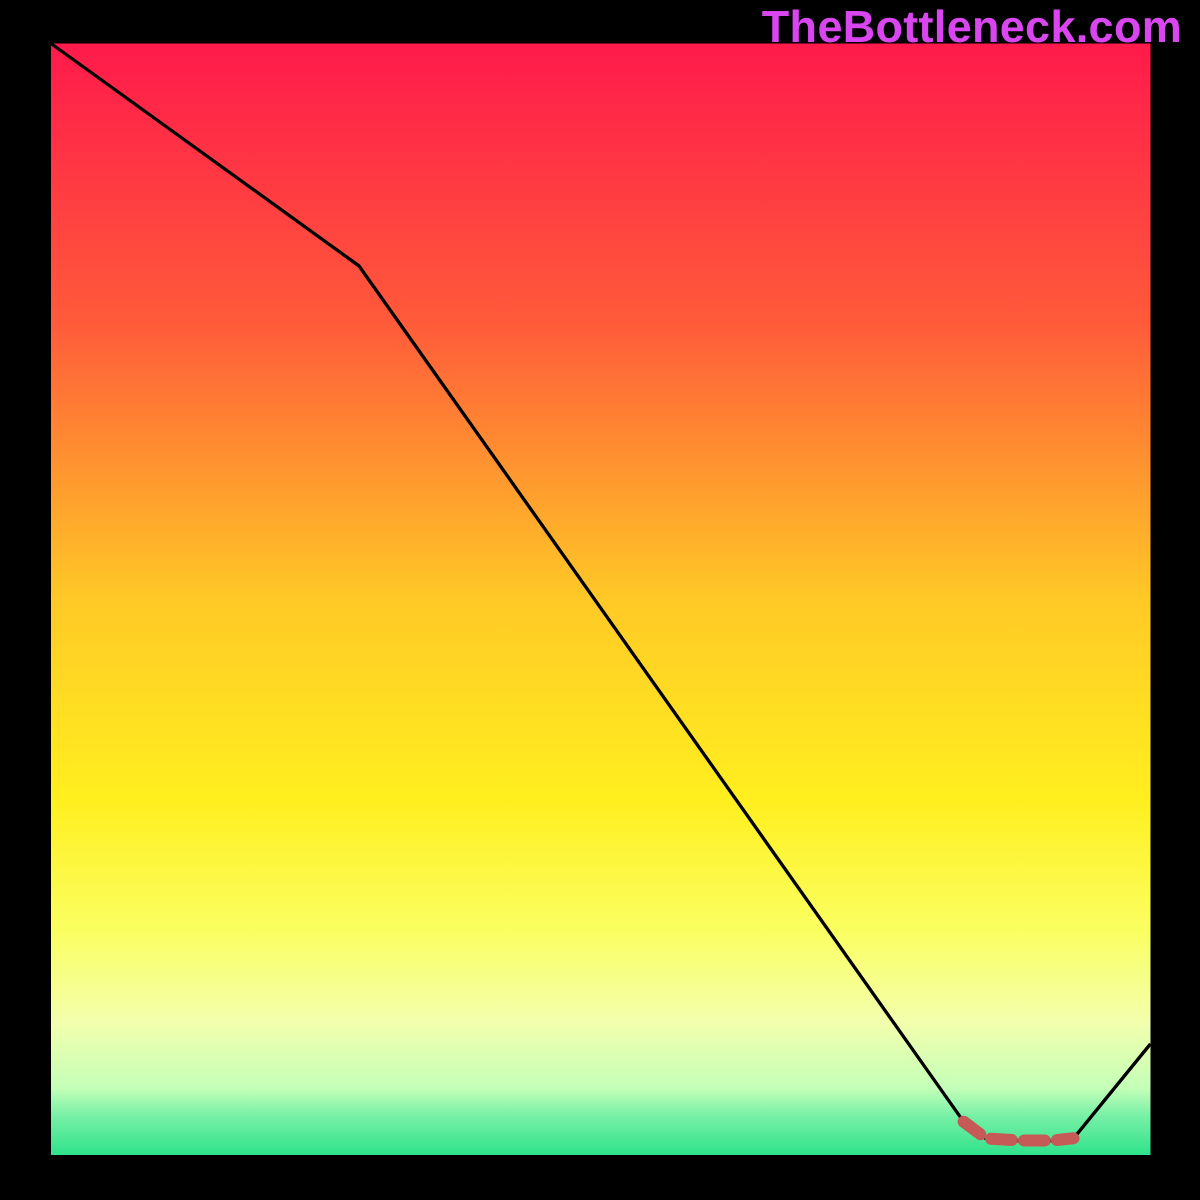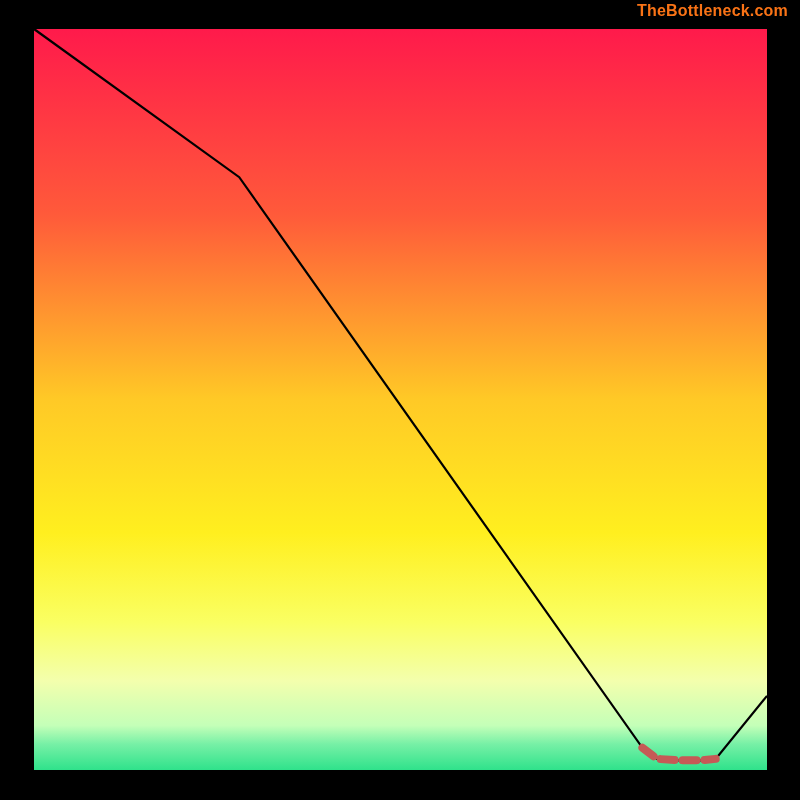--- a/index.html
+++ b/index.html
@@ -13,23 +13,23 @@
   .canvas {
     position: relative;
     width: 800px;
     height: 800px;
   }
   .watermark {
     position: absolute;
     top: 2px;
     right: 12px;
     font-family: Arial, Helvetica, sans-serif;
-    font-size: 16px;
+    font-size: 30px;
     font-weight: 600;
-    color: #f97316;
+    color: #d946ef;
     letter-spacing: 0.2px;
   }
   svg {
     position: absolute;
     left: 0;
     top: 0;
   }
 </style>
 </head>
 <body>

